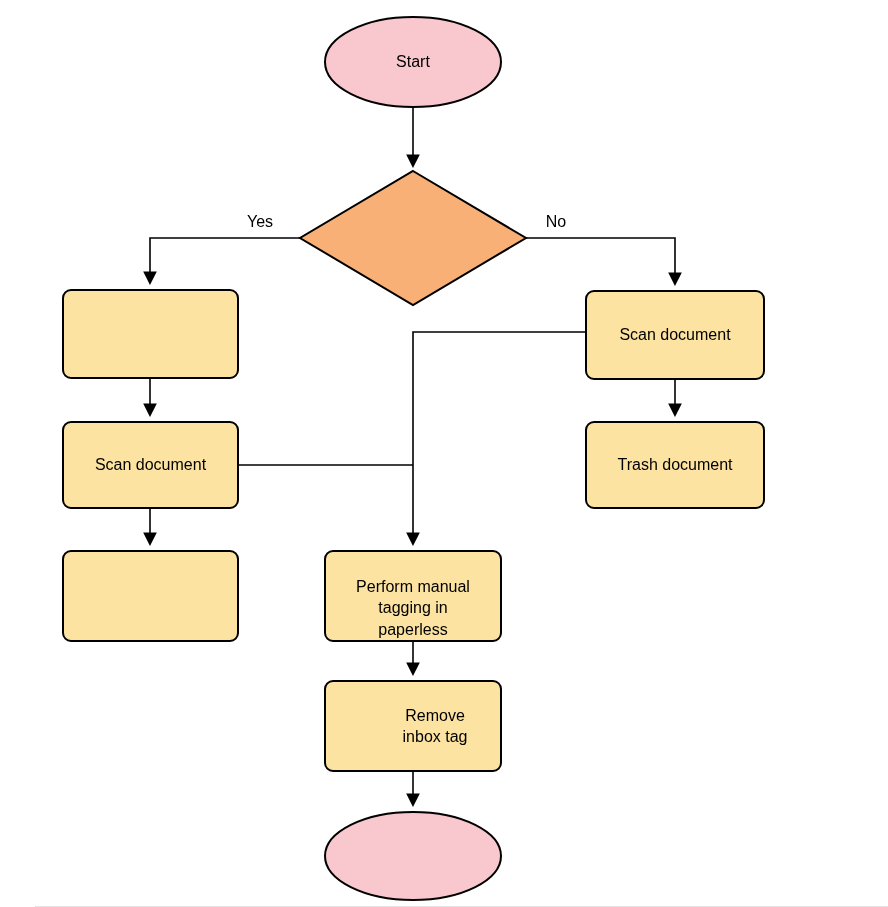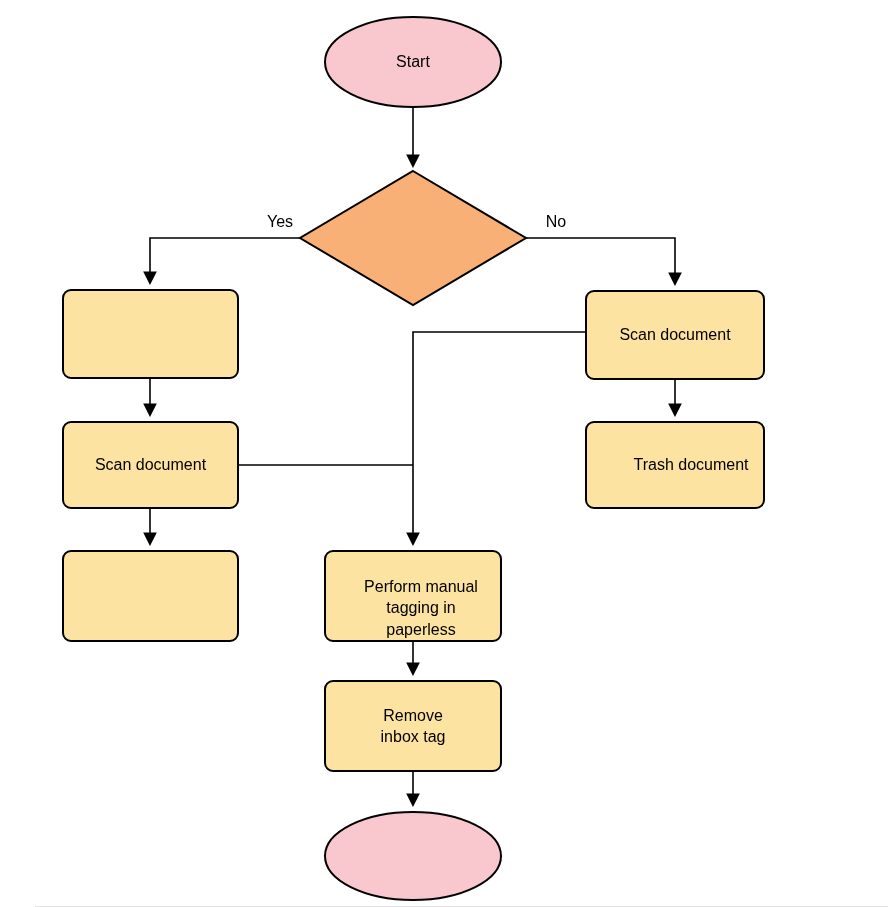--- a/index.html
+++ b/index.html
@@ -84,35 +84,35 @@
     <rect x="551" y="422" width="178" height="86" rx="8" stroke="#000000" stroke-width="2" fill="#fde3a1"></rect>
     <rect x="28" y="551" width="175" height="90" rx="8" stroke="#000000" stroke-width="2" fill="#fde3a1"></rect>
     <rect x="290" y="551" width="176" height="90" rx="8" stroke="#000000" stroke-width="2" fill="#fde3a1"></rect>
     <rect x="290" y="681" width="176" height="90" rx="8" stroke="#000000" stroke-width="2" fill="#fde3a1"></rect>
     <ellipse cx="378" cy="856" rx="88" ry="44" stroke="#000000" stroke-width="2" fill="#f8c8ce"></ellipse>
   </svg>
 
   <div class="node-label" style="left:290px; top:17px; width:176px; height:90px;">Start</div>
 
 
-  <div class="edge-label" style="left:217px; top:211px; width:56px; height:22px;">Yes</div>
+  <div class="edge-label" style="left:197px; top:211px; width:56px; height:22px;">Yes</div>
 
   <div class="edge-label" style="left:493px; top:211px; width:56px; height:22px;">No</div>
 
 
   <div class="node-label" style="left:551px; top:291px; width:178px; height:88px;">Scan document</div>
 
   <div class="node-label" style="left:28px; top:422px; width:175px; height:86px;">Scan document</div>
 
-  <div class="node-label" style="left:551px; top:422px; width:178px; height:86px;padding-left:16px;">Trash document</div>
+  <div class="node-label" style="left:551px; top:422px; width:178px; height:86px;">Trash document</div>
 
 
-  <div class="node-label" style="left:298px; top:551px; width:176px; height:114px;">Perform manual
+  <div class="node-label" style="left:290px; top:551px; width:176px; height:114px;">Perform manual
 tagging in
 paperless</div>
 
 
-  <div class="node-label" style="left:290px; top:681px; width:176px; height:90px;">Remove
+  <div class="node-label" style="left:290px; top:681px; width:176px; height:90px;padding-left:22px;">Remove
 inbox tag</div>
 
 
   <div class="bottom-divider"></div>
 </div>
 
 </body></html>

